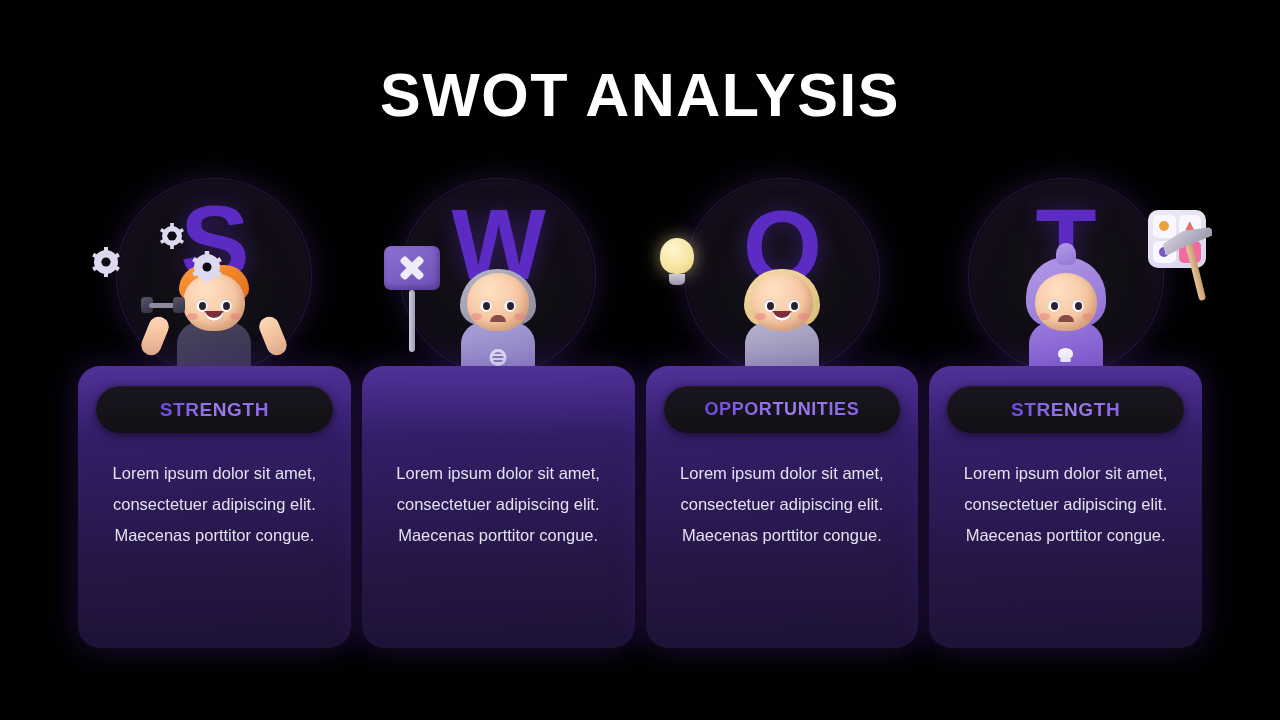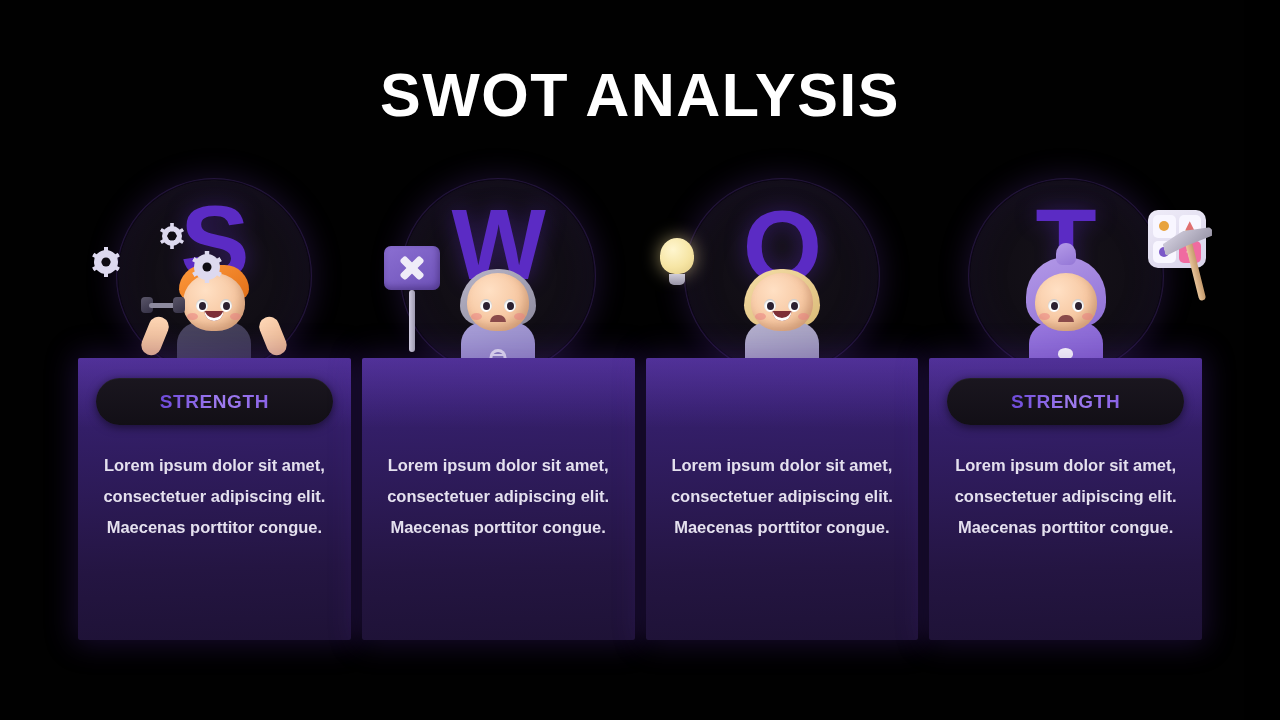--- a/index.html
+++ b/index.html
@@ -325,23 +325,23 @@
   }
   .logo-circle::after{
     content:""; position:absolute; inset:3px;
     background:repeating-linear-gradient(180deg,#8a80bd 0 2px,transparent 2px 4px);
     border-radius:50%;
   }
 
   
   .card {
     position:absolute;
-    top:182px; left:0;
+    top:190px; left:0;
     width:100%; height:282px;
-    border-radius:2px;
+    border-radius:22px;
     background:linear-gradient(178deg,#3d2579 0%,#351f6c 18%, #2c1a56 48%, #241542 74%, #1e1236 100%);
     box-shadow:0 0 30px 4px rgba(86,44,170,.28);
     overflow:hidden;
   }
   .card::before{
     content:"";
     position:absolute; top:0; left:0; right:0; height:70px;
     background:linear-gradient(180deg, rgba(118,72,212,.35) 0%, rgba(118,72,212,0) 100%);
     pointer-events:none;
   }
@@ -367,21 +367,21 @@
   }
   .column:nth-child(3) .pill span{ font-size:18px; }
 
   .desc {
     position:absolute;
     top:92px; left:20px; right:20px;
     text-align:center;
     font-size:16.5px;
     line-height:31px;
     color:#e4e0ee;
-    font-weight:700;
+    font-weight:400;
   }
 </style>
 </head>
 <body>
 
 <div class="slide">
 
   <div class="title">SWOT ANALYSIS</div>
 
   <div class="columns">
@@ -478,20 +478,23 @@
             <div class="eye r"></div>
             <div class="cheek l"></div>
             <div class="cheek r"></div>
             <div class="mouth"></div>
           </div>
           <div class="body3d suit"></div>
         </div>
       </div>
 
       <div class="card">
+        <div class="pill">
+          <span>OPPORTUNITIES</span>
+        </div>
         <div class="desc">Lorem ipsum dolor sit amet, consectetuer adipiscing elit. Maecenas porttitor congue.</div>
       </div>
     </div>
 
     <div class="column">
       <div class="illus">
         <div class="orb"></div>
         <div class="letter t">T</div>
 
         <div class="panel">

